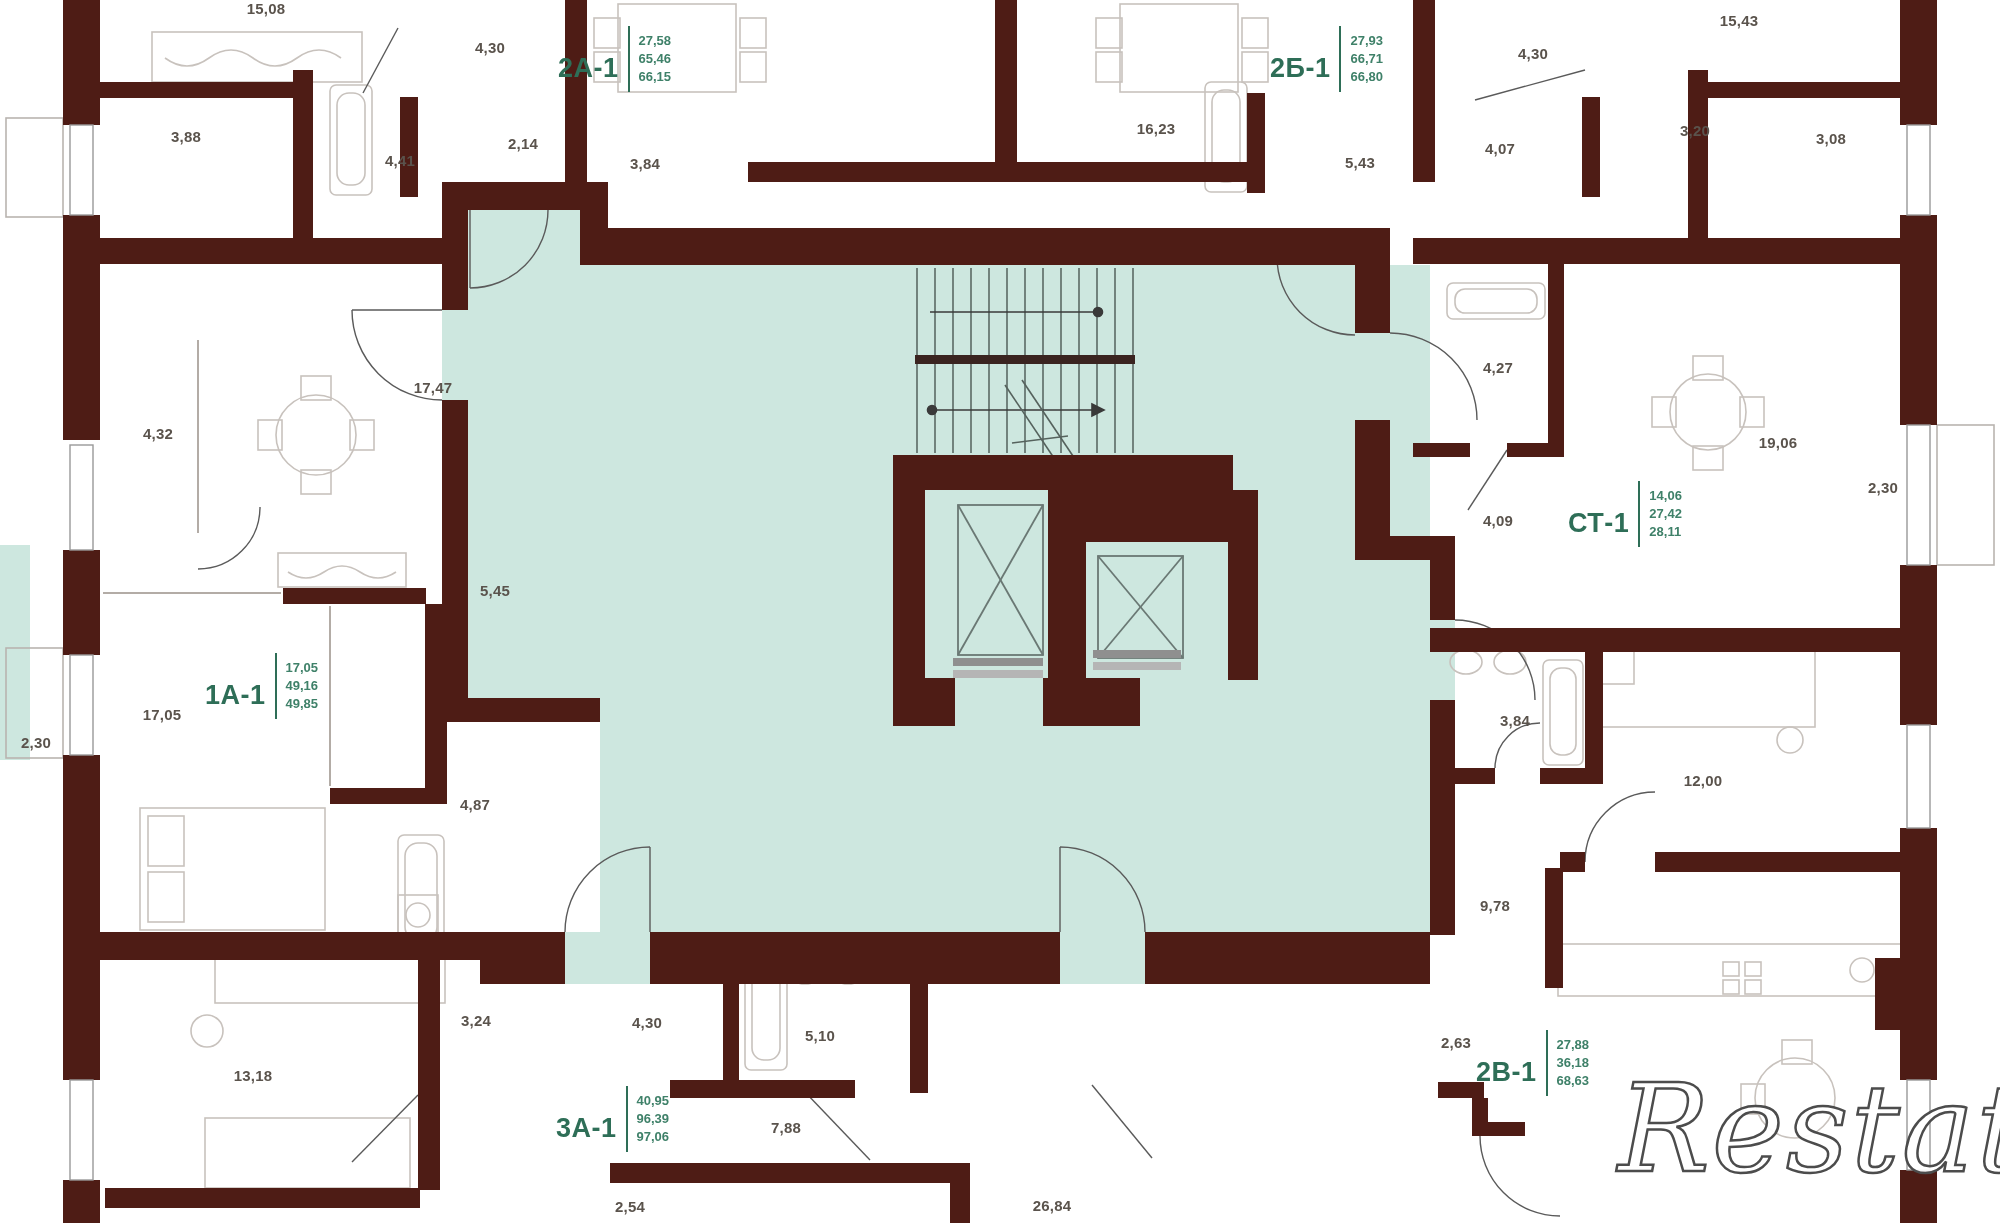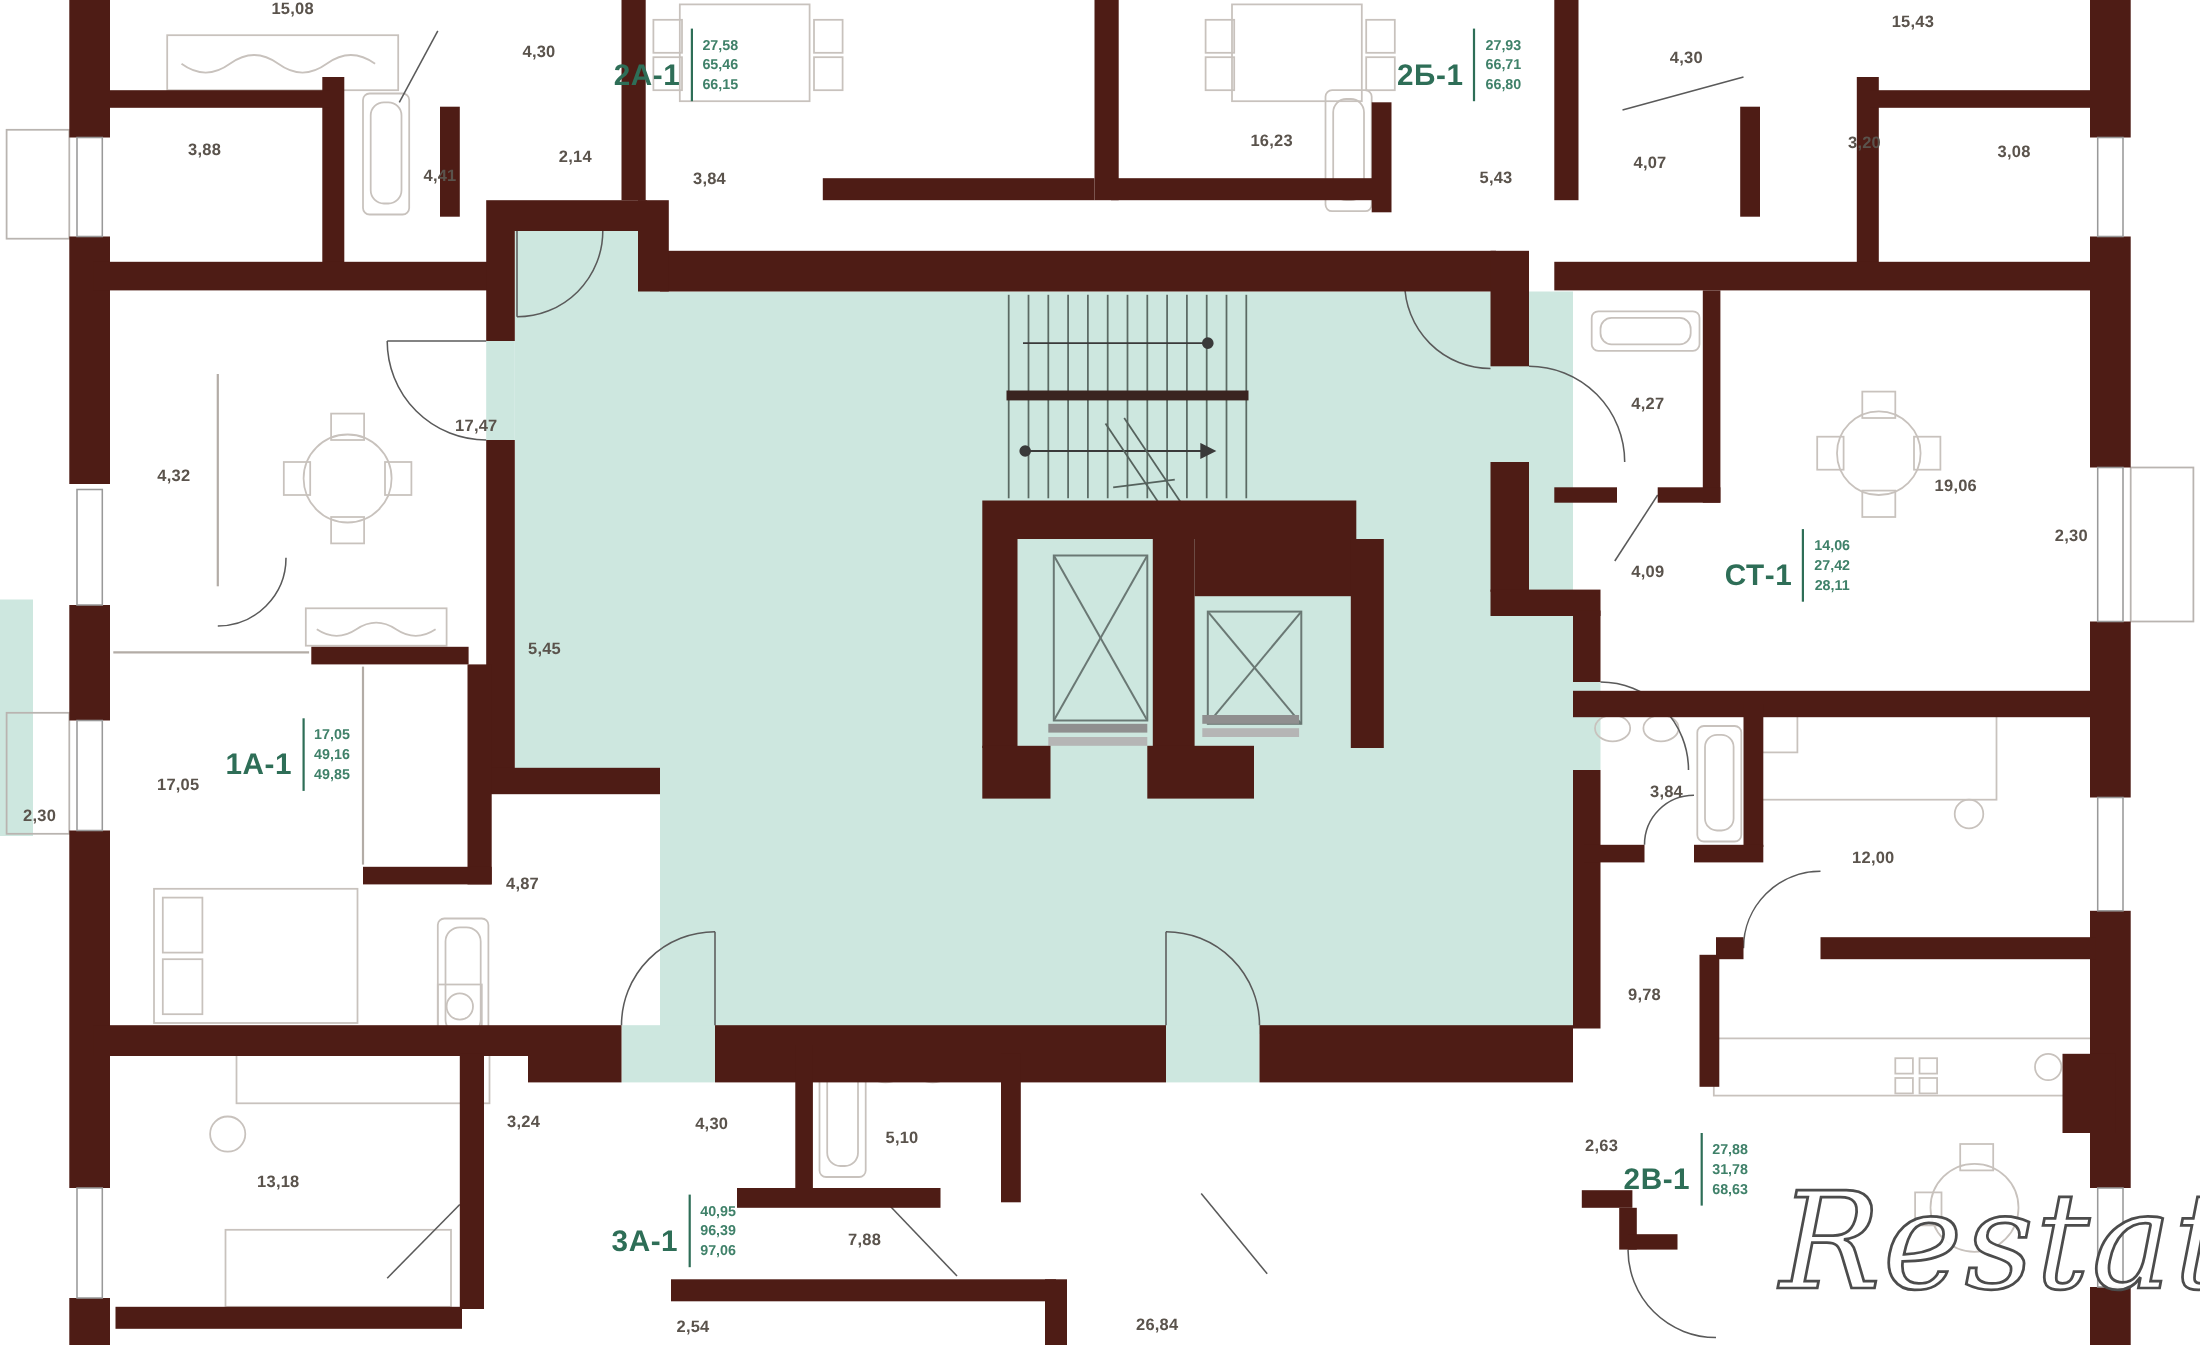--- a/index.html
+++ b/index.html
@@ -1,17 +1,17 @@
 <!DOCTYPE html>
 <html><head>
 <meta charset="utf-8">
 <style>
   html,body{margin:0;padding:0;background:#ffffff;}
   .stage{position:relative;width:2000px;height:1223px;overflow:hidden;background:#ffffff;
-         font-family:"Liberation Sans", sans-serif;text-align:center;}
+         font-family:"Liberation Sans", sans-serif;}
   .plan-svg{position:absolute;left:0;top:0;width:2000px;height:1223px;}
   
   .dim{position:absolute;transform:translate(-50%,-50%);font-size:15px;font-weight:700;
        color:#5a534c;white-space:nowrap;letter-spacing:.2px;}
   
   .apt{position:absolute;display:flex;align-items:center;gap:9px;}
   .apt-code{font-size:27px;font-weight:800;color:#2e6e57;letter-spacing:.5px;margin-top:19px;}
   .apt-sep{width:2px;height:66px;background:#2e6e57;}
   .apt-areas{display:flex;flex-direction:column;font-size:13px;font-weight:700;
              color:#3f8169;line-height:1.4;}
@@ -370,20 +370,20 @@
     <span>40,95</span>
     <span>96,39</span>
     <span>97,06</span>
   </div>
 </div>
 <div class="apt" style="left:1476px;top:1030px">
   <div class="apt-code">2В-1</div>
   <div class="apt-sep"></div>
   <div class="apt-areas">
     <span>27,88</span>
-    <span>31,78</span>
+    <span>36,18</span>
     <span>68,63</span>
   </div>
 </div>
 
 <div class="wm">Restate</div>
 
 </div>
 
 </body></html>

